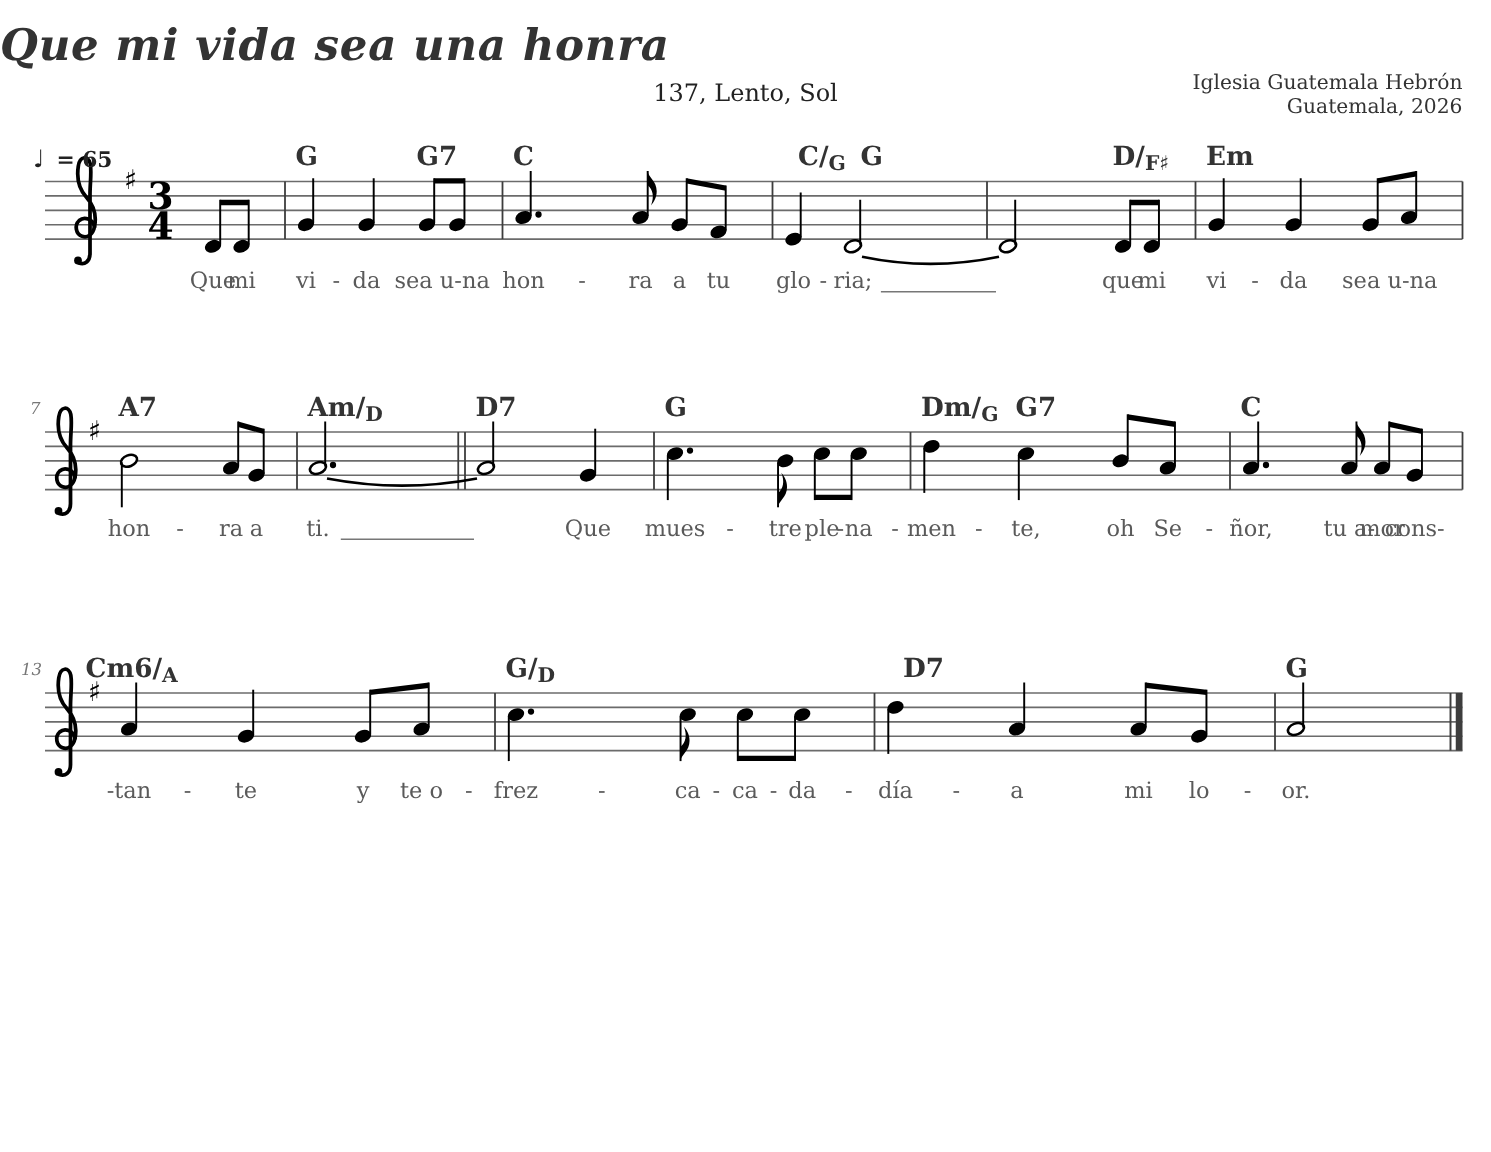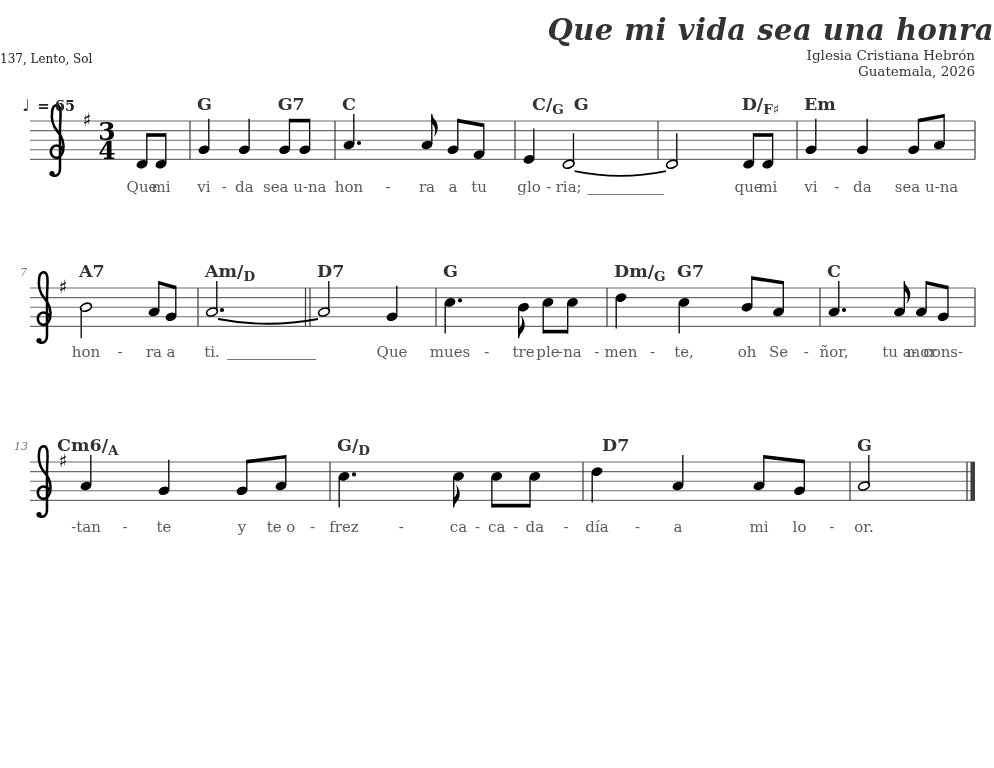--- a/index.html
+++ b/index.html
@@ -1,33 +1,33 @@
 <!DOCTYPE html>
 <html><head>
 <meta charset="utf-8">
 <style>
   html,body{margin:0;padding:0;background:#fff;}
   .page{position:relative;width:994px;height:768px;background:#ffffff;overflow:hidden;
         font-family:"DejaVu Serif","Liberation Serif",serif;}
-  .title{position:absolute;top:13px;left:0;width:100%;text-align:right;
+  .title{position:absolute;top:13px;left:0;width:100%;text-align:left;
          font-size:29px;font-weight:bold;font-style:italic;color:#333;letter-spacing:.5px;}
-  .subtitle{position:absolute;top:52px;left:0;width:100%;
-            font-size:12px;color:#222;}
+  .subtitle{position:absolute;top:52px;left:0;width:100%;text-align:center;
+            font-size:16px;color:#222;}
   .attrib{position:absolute;top:47px;right:19px;text-align:right;font-size:13.5px;
           color:#333;line-height:1.22;}
   svg.score{position:absolute;left:0;top:85px;}
 </style>
 </head>
 <body>
 
 <div class="page">
   <div class="title">Que mi vida sea una honra</div>
   <div class="subtitle">137, Lento, Sol</div>
   <div class="attrib">
-    <div>Iglesia Cristiana Hebrón</div>
+    <div>Iglesia Guatemala Hebrón</div>
     <div>Guatemala, 2026</div>
   </div>
   <svg class="score" id="score" width="994" height="560" viewBox="0 0 994 560">
       <line x1="30" y1="36" x2="975" y2="36" stroke="#6b6b6b" stroke-width="1.1"></line>
       <line x1="30" y1="45.6" x2="975" y2="45.6" stroke="#6b6b6b" stroke-width="1.1"></line>
       <line x1="30" y1="55.2" x2="975" y2="55.2" stroke="#6b6b6b" stroke-width="1.1"></line>
       <line x1="30" y1="64.8" x2="975" y2="64.8" stroke="#6b6b6b" stroke-width="1.1"></line>
       <line x1="30" y1="74.4" x2="975" y2="74.4" stroke="#6b6b6b" stroke-width="1.1"></line>
       <g transform="translate(57,64.8)">
         <path d="M 6,1.5 C 7.5,-6 5.5,-13 0.5,-18.5 C -4,-23.5 -6,-31 -4.8,-39 C -3.8,-46 2,-46.5 3.2,-40.5 C 4.2,-35 3,-28 3,-20 L 3,19 C 3,24.5 -0.5,27 -4.5,25.5" fill="none" stroke="#000000" stroke-width="2.5" stroke-linecap="round"></path>

